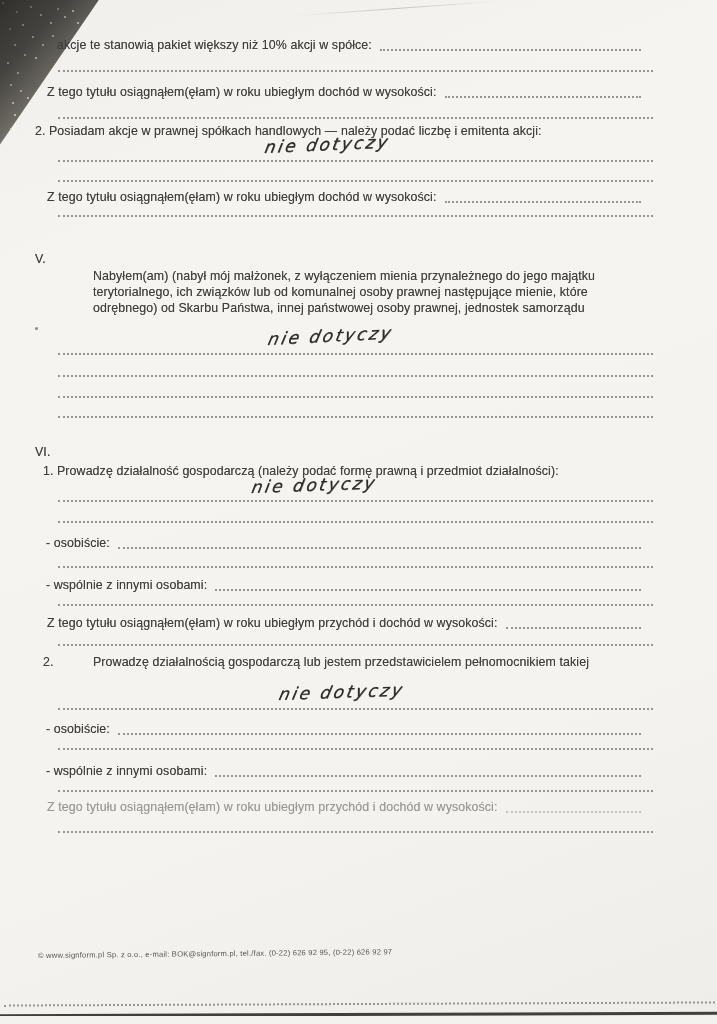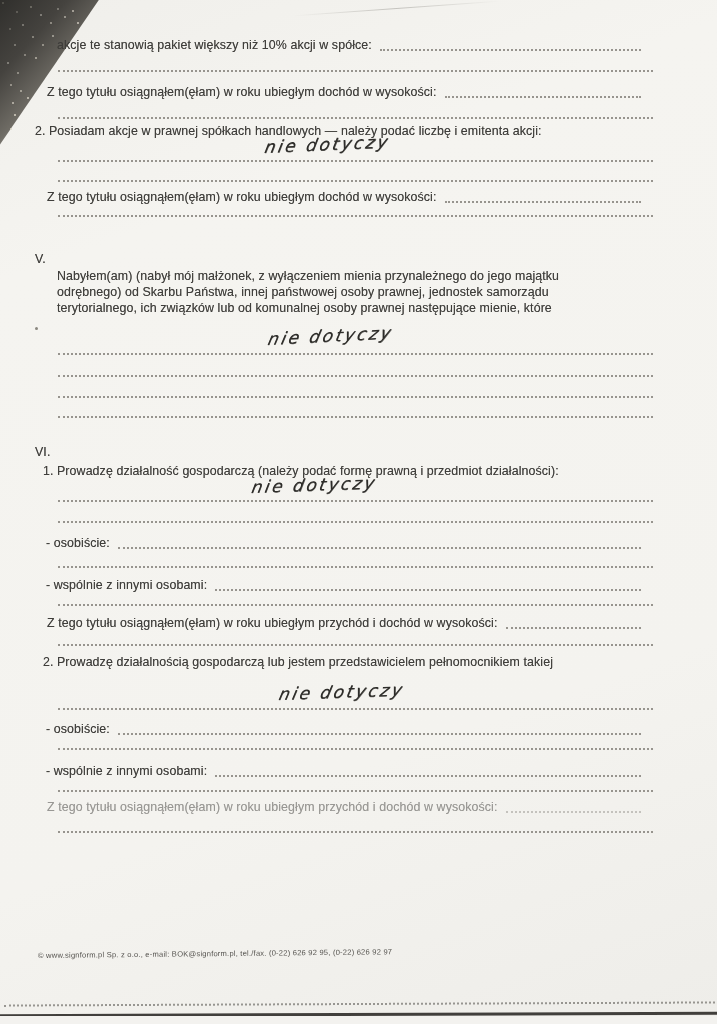--- a/index.html
+++ b/index.html
@@ -14,21 +14,21 @@
   
   .row { position:absolute; right:76px; display:flex; align-items:flex-end; }
   .row .lbl { white-space:nowrap; padding-right:8px; }
   .row .dots { flex:1 1 auto; border-bottom:2px dotted #97948e; margin-bottom:2px; height:2px; }
   
   .hr { position:absolute; left:58px; right:64px; border-bottom:2px dotted #97948e; height:0; }
   
   .item { display:flex; align-items:flex-start; }
   .item .num { flex:0 0 14px; white-space:nowrap; }
   .item .body { white-space:nowrap; }
-  .plines div { white-space:nowrap; height:16px; }
+  .plines div { white-space:nowrap; height:16px;margin-left:36px; }
   
   .handwriting {
     position:absolute; font-family:"DejaVu Sans", sans-serif; font-style:italic;
     font-size:17px; color:#2d2c29; letter-spacing:2.5px; white-space:nowrap;
     transform: rotate(-2.5deg) skewX(-14deg); transform-origin:left bottom;
     text-shadow:.4px .4px .5px rgba(45,44,41,.7);
   }
   .numeral { position:absolute; left:35px; }
   .faded { opacity:.5; filter: blur(.45px); }
   .footer-text { position:absolute; left:38px; top:951px; font-size:7.6px; color:#55534f;
@@ -90,22 +90,22 @@
 
   <div class="row txt" style="left:47px; top:190px;">
     <span class="lbl">Z tego tytułu osiągnąłem(ęłam) w roku ubiegłym dochód w wysokości:</span>
     <span class="dots"></span>
   </div>
   <div class="hr" style="top:215px;"></div>
 
   <div class="numeral txt" style="top:252px;">V.</div>
   <div class="plines txt" style="position:absolute; left:57px; top:269px;">
     <div>Nabyłem(am) (nabył mój małżonek, z wyłączeniem mienia przynależnego do jego majątku</div>
+    <div>terytorialnego, ich związków lub od komunalnej osoby prawnej następujące mienie, które</div>
     <div>odrębnego) od Skarbu Państwa, innej państwowej osoby prawnej, jednostek samorządu</div>
-    <div>terytorialnego, ich związków lub od komunalnej osoby prawnej następujące mienie, które</div>
   </div>
   <div class="handwriting" style="left:266px; top:329px; transform:rotate(-3deg) skewX(-16deg);">nie dotyczy</div>
   <div class="hr" style="top:353px;"></div>
   <div class="hr" style="top:375px;"></div>
   <div class="hr" style="top:396px;"></div>
   <div class="hr" style="top:416px;"></div>
 
   <div class="numeral txt" style="top:445px;">VI.</div>
 
   <div class="item txt" style="position:absolute; left:43px; top:464px;">

